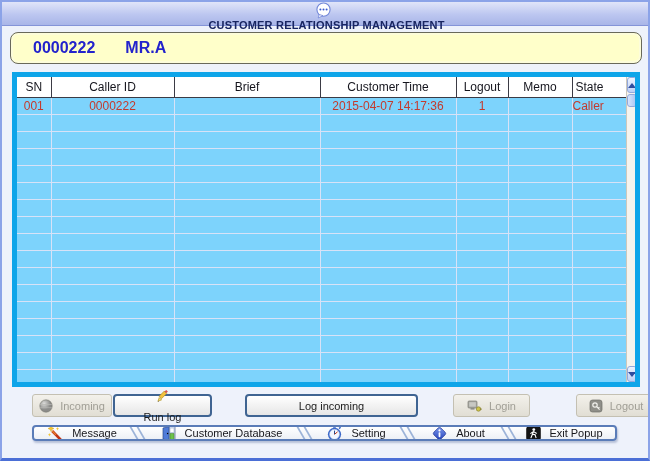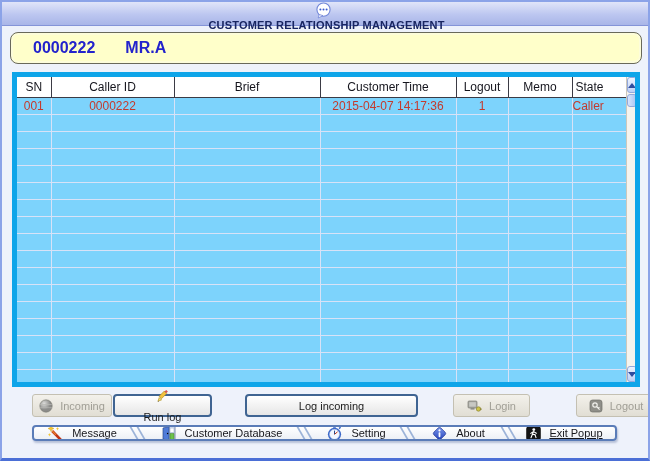--- a/index.html
+++ b/index.html
@@ -93,21 +93,21 @@
     background:linear-gradient(#ffffff,#edf0f6);
     border:2px solid #5a7cb8; border-radius:4px;
     box-shadow:1px 2px 2px rgba(80,100,150,.35);
     display:flex; align-items:stretch; overflow:hidden;
   }
   .tab{ display:flex; align-items:center; justify-content:center; gap:8px;
         font-size:11px; color:#17171c; cursor:default; }
   .tab-sep{ width:9px; margin:0 3px; transform:skewX(30deg);
             border-left:2px solid #9cb3d8; border-right:2px solid #9cb3d8; }
   #tab-message{ width:96px; } #tab-custdb{ width:152px; } #tab-setting{ width:88px; }
-  #tab-about{ width:86px; } #tab-exit{ width:97px;text-decoration:underline; }
+  #tab-about{ width:86px; } #tab-exit{ width:97px; }
 </style>
 </head>
 <body>
 
 <div class="window">
 
   <div class="titlebar">
     <svg class="title-icon" viewBox="0 0 17 17">
       <circle cx="8.5" cy="7.6" r="6.6" fill="#ffffff" stroke="#7287d8" stroke-width="1.1"></circle>
       <polygon points="4.2,12.6 3.2,16 8,13.6" fill="#ffffff" stroke="#7287d8" stroke-width="0.8"></polygon>

